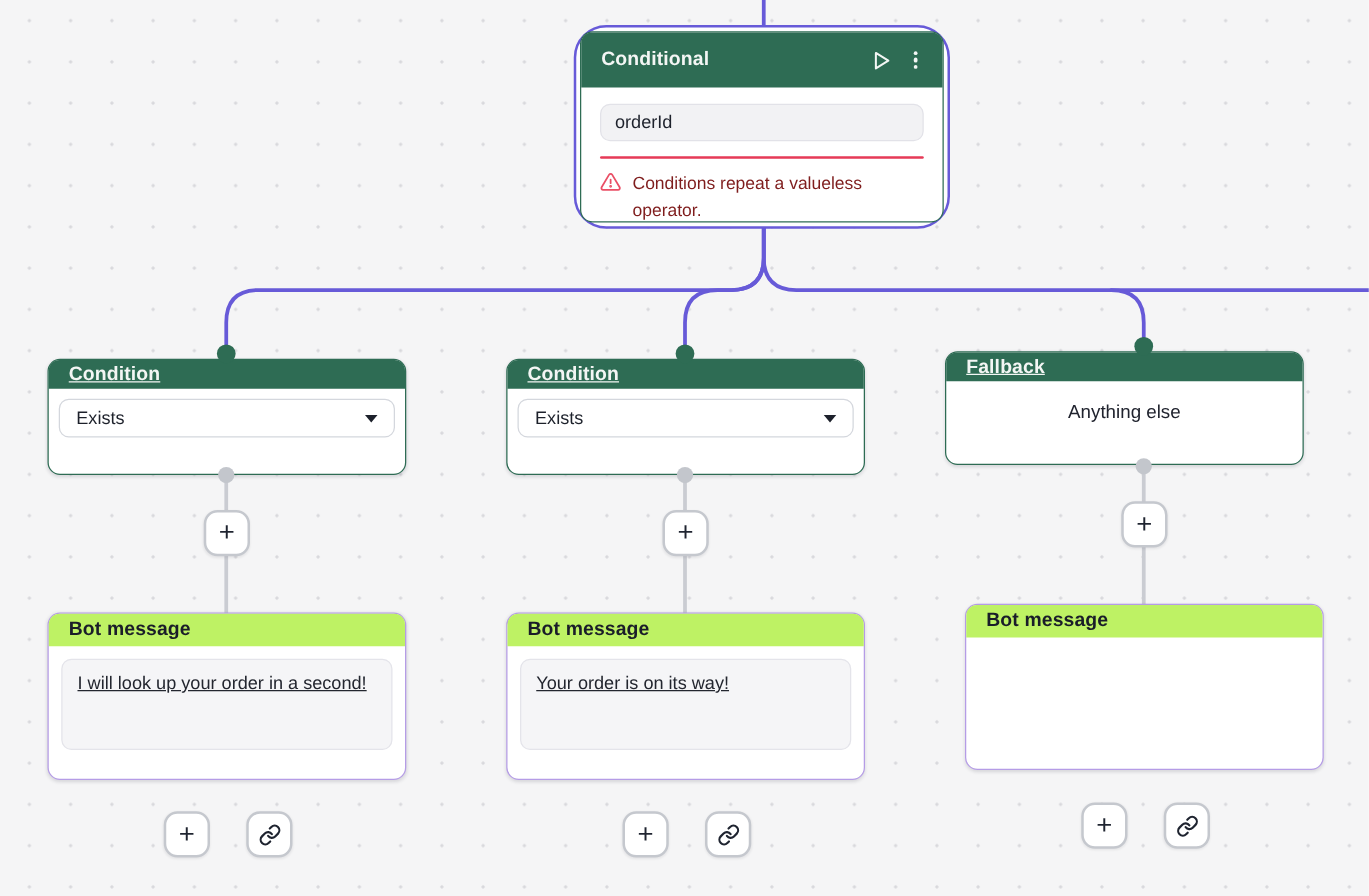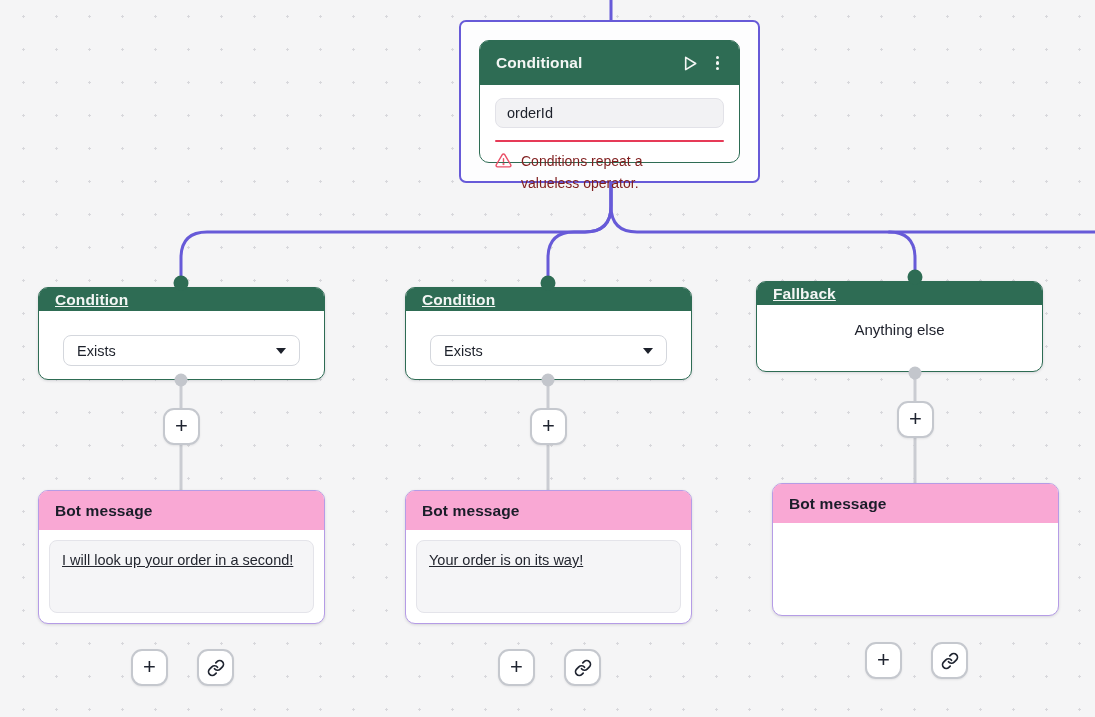--- a/index.html
+++ b/index.html
@@ -23,40 +23,40 @@
   .node.green-border  { border:1.5px solid #2e6c54; }
   .node.purple-border { border:1.5px solid #b59ce6; }
 
   .hdr {
     display:flex; align-items:center; justify-content:space-between;
     padding:0 16px; border-radius:8.5px 8.5px 0 0;
     font-size:15.5px; font-weight:bold; letter-spacing:.1px;
   }
   .hdr.green { background:#2e6c54; color:#f3f6f4; height:44px; }
   .hdr.green.small { height:23px;text-decoration:underline; }
-  .hdr.lavender { background:#f9a8d4; color:#1a1d29; height:39px; }
+  .hdr.lavender { background:#bef264; color:#1a1d29; height:26px; }
 
   .sel-outline {
     position:absolute; z-index:2; border:2.5px solid #675ad8;
-    border-radius:7px; padding:18px; background:#fdfdfe;
+    border-radius:26px; padding:3px; background:#fdfdfe;
   }
   .sel-outline .node { position:relative; width:100%; height:100%; box-shadow:none; }
 
   .bd { padding:13px 15px 0 15px; }
 
   .text-input {
     height:30px; background:#f2f2f4; border:1px solid #e2e2e8; border-radius:8px;
     font-size:14.5px; color:#1e222c; display:flex; align-items:center; padding:0 11px;
   }
   .err-line { height:2px; background:#e63a57; margin-top:12px; border-radius:1px; }
   .err { display:flex; gap:9px; margin-top:8px; color:#7f1d1d; font-size:14px; line-height:22px; padding-right:20px; }
   .err svg { flex:none; margin-top:2px; }
 
   .select {
-    margin:24px; height:31px; background:#fff; border:1px solid #d4d7dd; border-radius:8px;
+    margin:8px; height:31px; background:#fff; border:1px solid #d4d7dd; border-radius:8px;
     display:flex; align-items:center; justify-content:space-between; padding:0 13px;
     font-size:14.5px; color:#1d212b; cursor:pointer;
   }
   .chev { width:0; height:0; border-left:5.5px solid transparent; border-right:5.5px solid transparent; border-top:6.5px solid #1d212b; }
 
   .fallback-body { display:flex; align-items:center; justify-content:center; height:49px; font-size:15px; color:#20232e; }
 
   .msg-box {
     margin:10px; background:#f5f5f7; border:1px solid #e4e4ea; border-radius:8px;
     min-height:73px; padding:9px 12px; font-size:14.5px; line-height:1.45; color:#23262f;text-decoration:underline;

